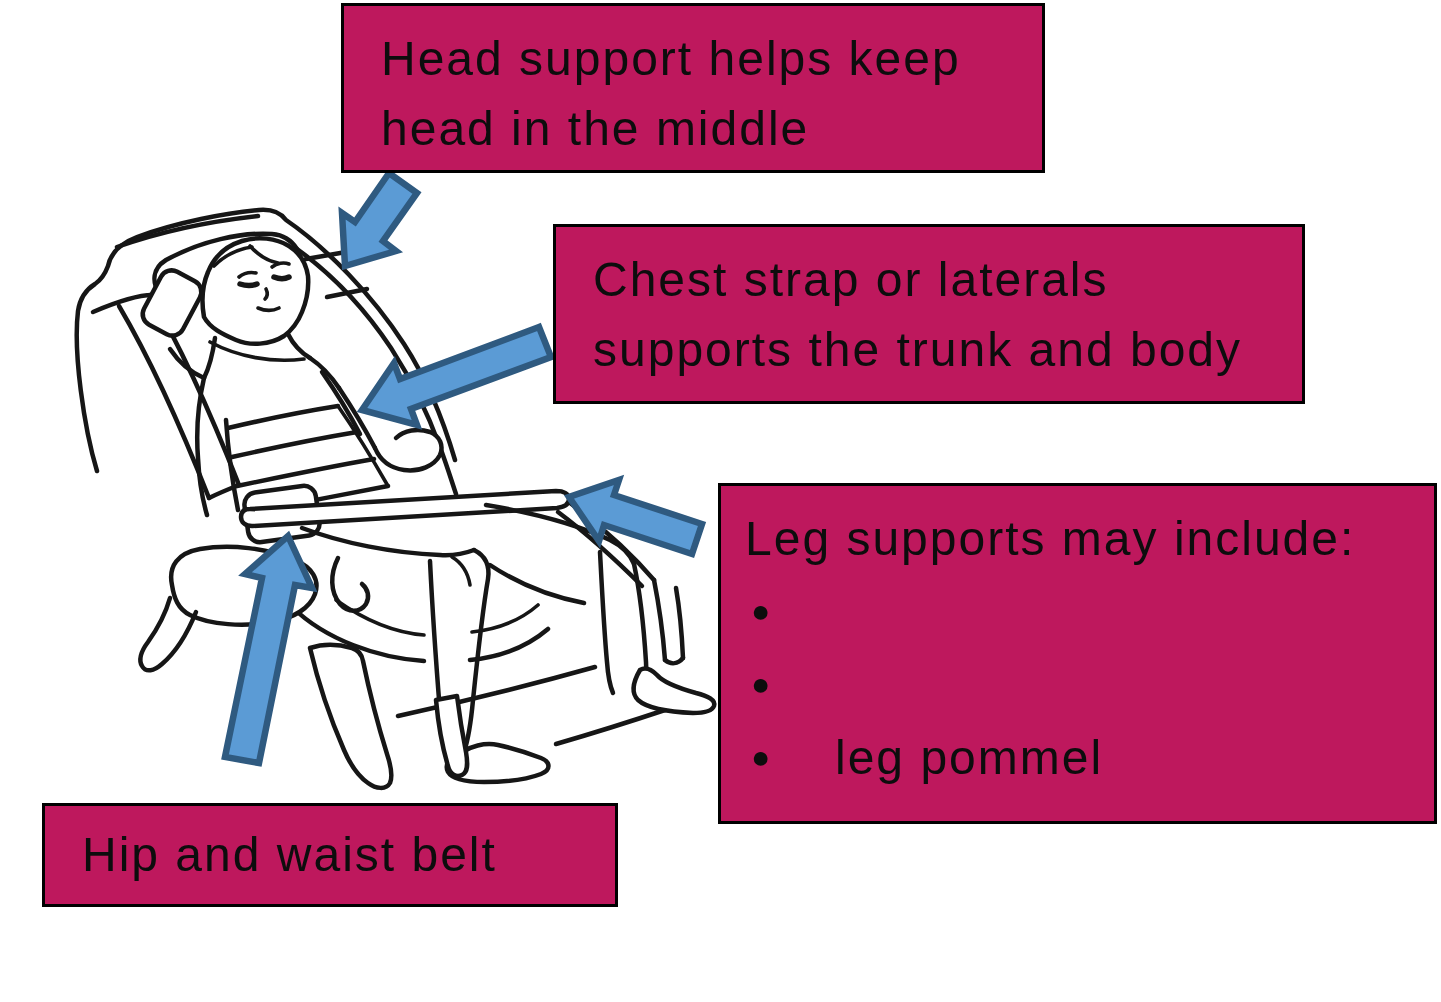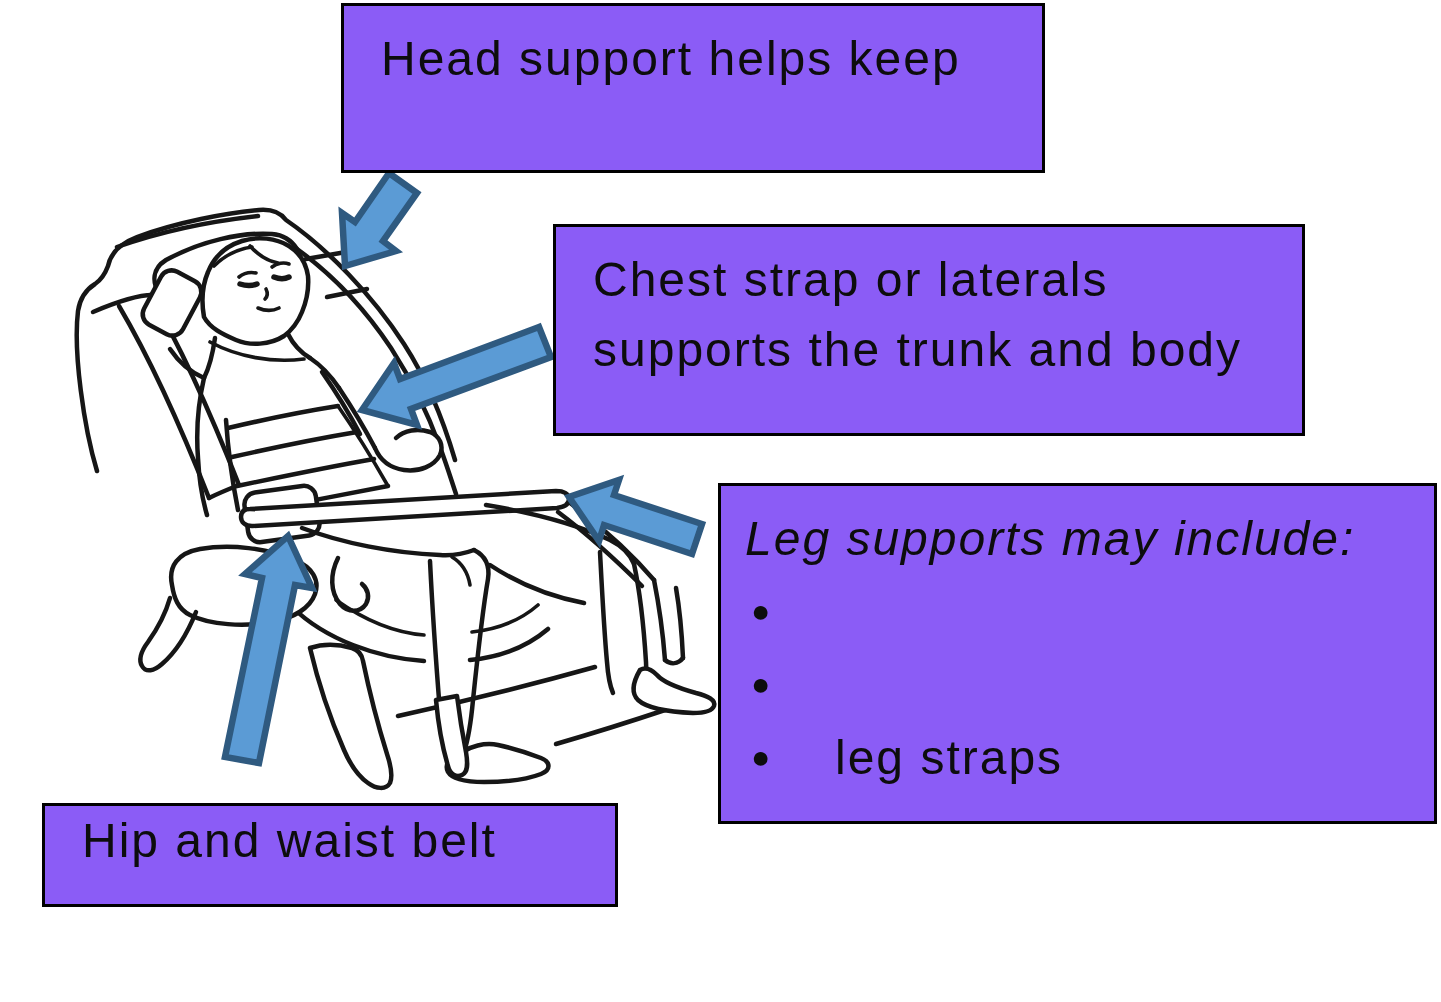--- a/index.html
+++ b/index.html
@@ -10,29 +10,29 @@
     position:relative;overflow:hidden;
   }
   .canvas{position:absolute;inset:0;}
   .art{position:absolute;left:0;top:0;width:1441px;height:1002px;}
   .ln{fill:none;stroke:var(--ink,#161616);stroke-width:4.5;stroke-linecap:round;stroke-linejoin:round;}
   .lnt{fill:none;stroke:var(--ink,#161616);stroke-width:3.6;stroke-linecap:round;stroke-linejoin:round;}
   .lne{fill:none;stroke:var(--ink,#161616);stroke-width:5.5;stroke-linecap:round;stroke-linejoin:round;}
   .lnf{fill:#ffffff;stroke:var(--ink,#161616);stroke-width:4.5;stroke-linecap:round;stroke-linejoin:round;}
   .arrow{fill:var(--arrow-fill,#5b9bd5);stroke:var(--arrow-outline,#2f5a80);stroke-width:6.5;stroke-linejoin:miter;}
   .callout{
-    position:absolute;background:#8b5cf6;border:3px solid var(--box-border,#000);
+    position:absolute;background:#be185d;border:3px solid var(--box-border,#000);
     color:var(--text,#0d0d0d);font-size:48px;letter-spacing:2px;line-height:70px;
     box-sizing:border-box;
   }
   #box-head{left:341px;top:3px;width:704px;height:170px;padding:18px 10px 0 37px;}
-  #box-chest{left:553px;top:224px;width:752px;height:212px;padding:18px 10px 0 37px;}
+  #box-chest{left:553px;top:224px;width:752px;height:180px;padding:18px 10px 0 37px;}
   #box-legs{left:718px;top:483px;width:719px;height:341px;padding:16px 6px 0 0;}
-  #box-hip{left:42px;top:803px;width:576px;height:104px;display:flex;padding-left:37px;}
-  .legs-title{padding-left:24px;height:73px;line-height:73px;font-style:italic;}
+  #box-hip{left:42px;top:803px;width:576px;height:104px;display:flex;align-items:center;padding-left:37px;}
+  .legs-title{padding-left:24px;height:73px;line-height:73px;}
   .bullet-row{display:flex;align-items:center;padding-left:30px;height:73px;}
   .bullet-row .dot{width:84px;font-size:32px;line-height:73px;}
   .bullet-row .item{line-height:73px;}
 </style>
 </head>
 <body>
 
 <div class="canvas">
 
   <svg class="art" viewBox="0 0 1441 1002">
@@ -120,38 +120,39 @@
     <g>
       <polygon class="arrow" points="389,173 355,222 342,213 345,266 396,251 383,241 417,193"></polygon>
       <polygon class="arrow" points="539,327 400,379 394,363 362,410 417,425 411,409 551,357"></polygon>
       <polygon class="arrow" points="702,524 614,495 619,480 569,497 599,541 604,525 692,554"></polygon>
       <polygon class="arrow" points="259,763 295,585 312,588 288,536 245,574 262,578 225,757"></polygon>
     </g>
   </svg>
 
   <div class="callout" id="box-head">
     <div class="cl-line">Head support helps keep</div>
+    <div class="cl-line">head in the middle</div>
   </div>
 
   <div class="callout" id="box-chest">
     <div class="cl-line">Chest strap or laterals</div>
     <div class="cl-line">supports the trunk and body</div>
   </div>
 
   <div class="callout" id="box-legs">
     <div class="legs-title">Leg supports may include:</div>
     <div class="bullet-row">
       <span class="dot">●</span>
     </div>
     <div class="bullet-row">
       <span class="dot">●</span>
     </div>
     <div class="bullet-row">
       <span class="dot">●</span>
-      <span class="item">leg straps</span>
+      <span class="item">leg pommel</span>
     </div>
   </div>
 
   <div class="callout" id="box-hip">
     <div class="cl-line">Hip and waist belt</div>
   </div>
 
 </div>
 
 </body></html>

